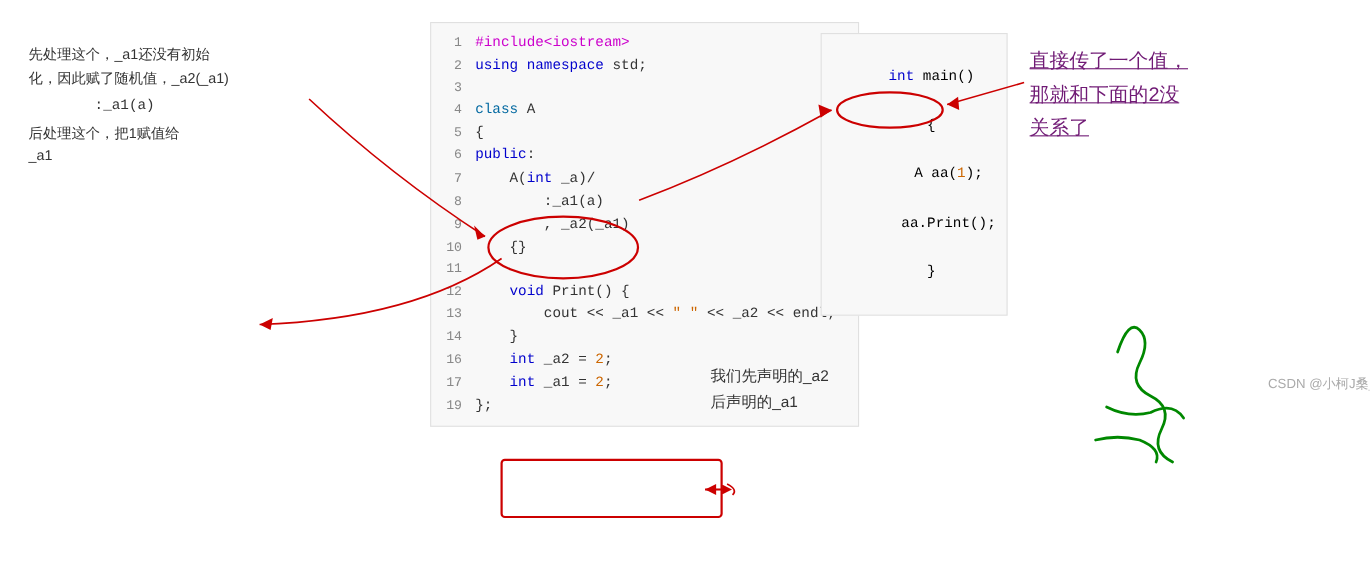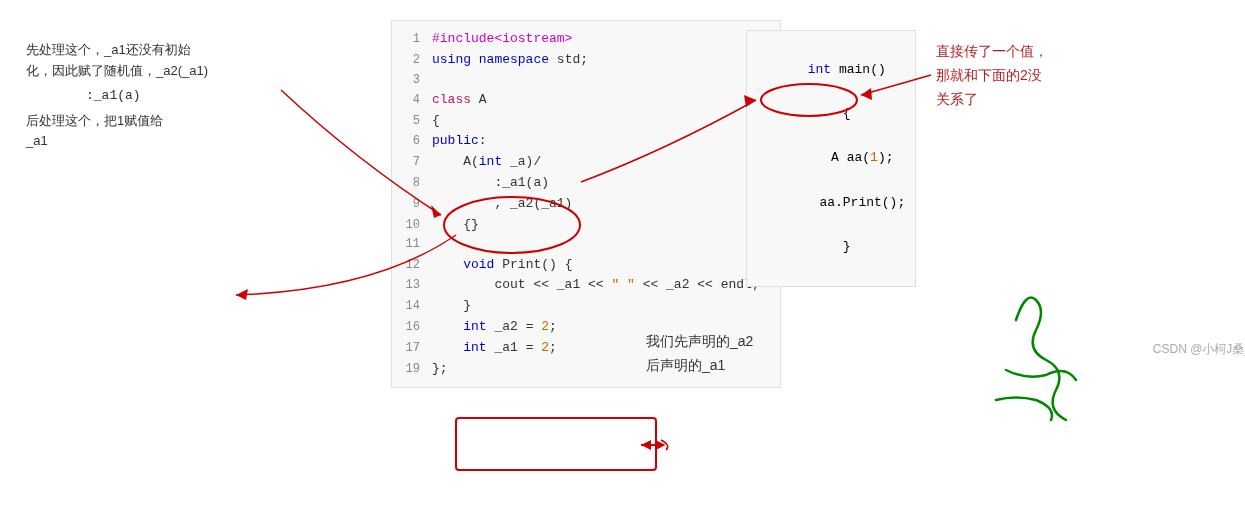--- a/index.html
+++ b/index.html
@@ -93,23 +93,24 @@
     
     .right-annotations {
       position: absolute;
       left: 920px;
       top: 40px;
       width: 280px;
     }
 
     .right-text {
       font-family: Arial, sans-serif;
-      font-size: 14px;
-      color: #b91c1c;
+      font-size: 18px;
+      color: #701a75;
       line-height: 1.7;
+      text-decoration: underline;
     }
 
     
     .arrows-overlay {
       position: absolute;
       top: 0;
       left: 0;
       width: 1245px;
       height: 521px;
       pointer-events: none;
@@ -165,21 +166,21 @@
       <span class="code-content"><span style="color:#0000cc">using namespace</span> std;</span>
     </div>
 
     <div class="code-line">
       <span class="line-num">3</span>
       <span class="code-content"></span>
     </div>
 
     <div class="code-line">
       <span class="line-num">4</span>
-      <span class="code-content"><span style="color:#be185d">class</span> A</span>
+      <span class="code-content"><span style="color:#0369a1">class</span> A</span>
     </div>
 
     <div class="code-line">
       <span class="line-num">5</span>
       <span class="code-content">{</span>
     </div>
 
     <div class="code-line">
       <span class="line-num">6</span>
       <span class="code-content"><span style="color:#0000cc">public</span>:</span>

